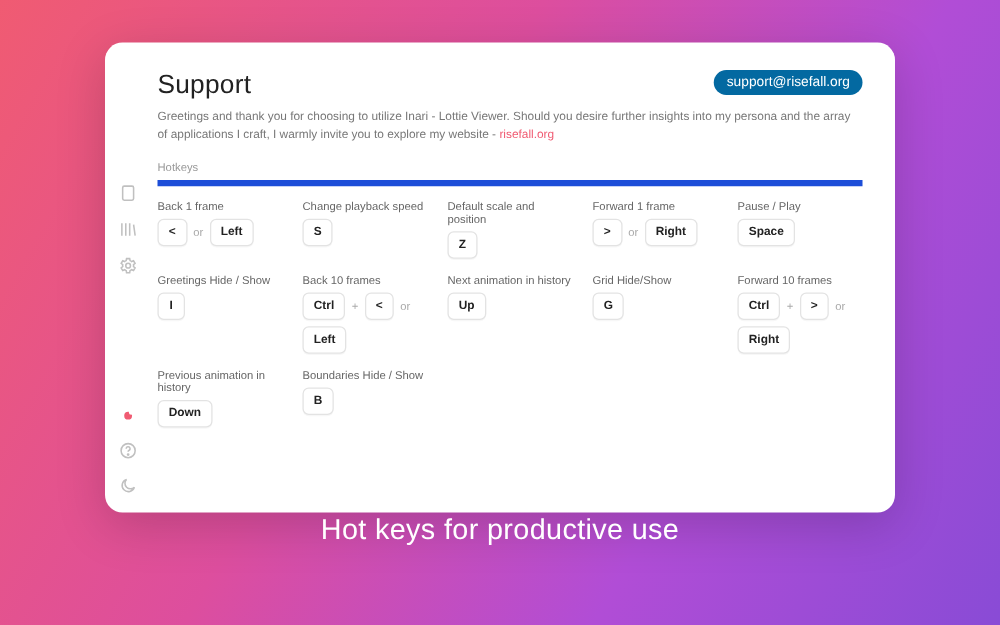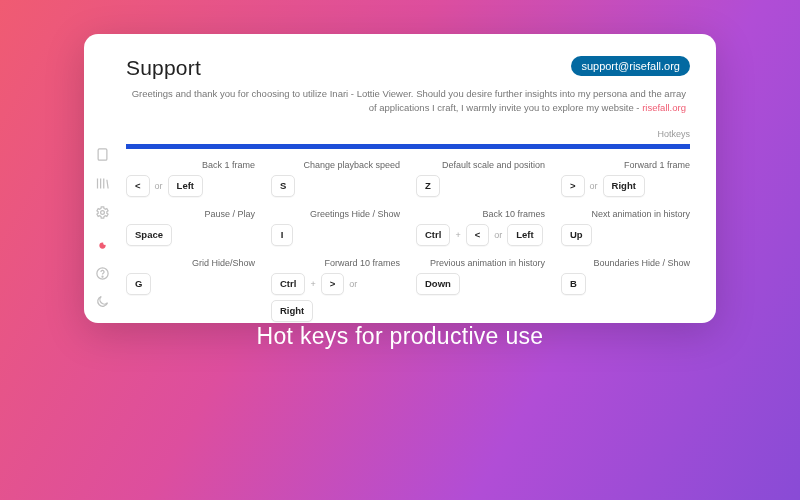--- a/index.html
+++ b/index.html
@@ -4,45 +4,44 @@
 <style>
 * { margin: 0; padding: 0; box-sizing: border-box; }
 body {
   width: 800px; height: 500px;
   background: linear-gradient(120deg, #f05b72 0%, #dd4e9e 40%, #b14dd6 70%, #894bd6 100%);
   font-family: -apple-system, BlinkMacSystemFont, "Segoe UI", sans-serif;
   display: flex; flex-direction: column; align-items: center;
   padding-top: 34px;
 }
 .card {
-  width: 632px; height: 289px;
+  width: 632px; height: 376px;
   background: #fff; border-radius: 14px;
   display: flex; overflow: hidden;
   box-shadow: 0 10px 40px rgba(0,0,0,0.18);
-  text-align: right;
 }
 .sidebar {
   width: 36px; flex-shrink: 0;
   display: flex; flex-direction: column; align-items: center;
   padding-top: 112px; gap: 13px;
 }
 .sb-top { display:flex; flex-direction:column; gap:13px; align-items:center;}
 .sb-bottom { margin-top:auto; margin-bottom:14px; display:flex; flex-direction:column; gap:12px; align-items:center;}
 .sb-icon { width: 16px; height: 16px; display:flex; align-items:center; justify-content:center; color:#c0c0c0; cursor:pointer; }
 .sb-icon.active { color:#f05b72; }
 .sb-icon svg { width:15px; height:15px; }
 
 .main { flex:1; padding: 22px 26px 16px 6px; color:#333; overflow:hidden;}
 .head-row { display:flex; align-items:flex-start; justify-content:space-between; }
 .title { font-size: 21px; font-weight:400; color:#222; letter-spacing:0.2px;}
 .email-pill { background:#0369a1; color:#fff; font-size:11px; padding:4px 10px; border-radius:11px; }
 .lead { font-size: 9.5px; color:#777; line-height:1.45; margin-top:7px; max-width:560px;}
 .lead a { color:#f05b72; text-decoration:none; }
 .section-label { font-size: 9px; color:#999; margin-top:14px; padding-bottom:5px; border-bottom:5px solid #1d4ed8;}
-.grid { display:grid; grid-template-columns: 1fr 1fr 1fr 1fr; column-gap:16px; row-gap:12px; margin-top:11px;}
+.grid { display:grid; grid-template-columns: 1fr 1fr 1fr 1fr 1fr; column-gap:16px; row-gap:12px; margin-top:11px;}
 .hk { display:flex; flex-direction:column; gap:5px; }
 .hk-label { font-size: 9px; color:#666; }
 .key-row { display:flex; align-items:center; gap:5px; flex-wrap:wrap;}
 .key { display:inline-flex; align-items:center; justify-content:center; min-width:22px; height:22px; padding:0 8px; font-size:9.5px; font-weight:600; color:#222; background:#fff; border:1px solid #e3e3e3; border-radius:5px; box-shadow:0 1px 0 rgba(0,0,0,0.03);}
 .sep { font-size:9px; color:#aaa; }
 
 .tagline { color:#fff; font-size:23px; font-weight:300; letter-spacing:0.3px;}
 </style>
 </head>
 <body>

